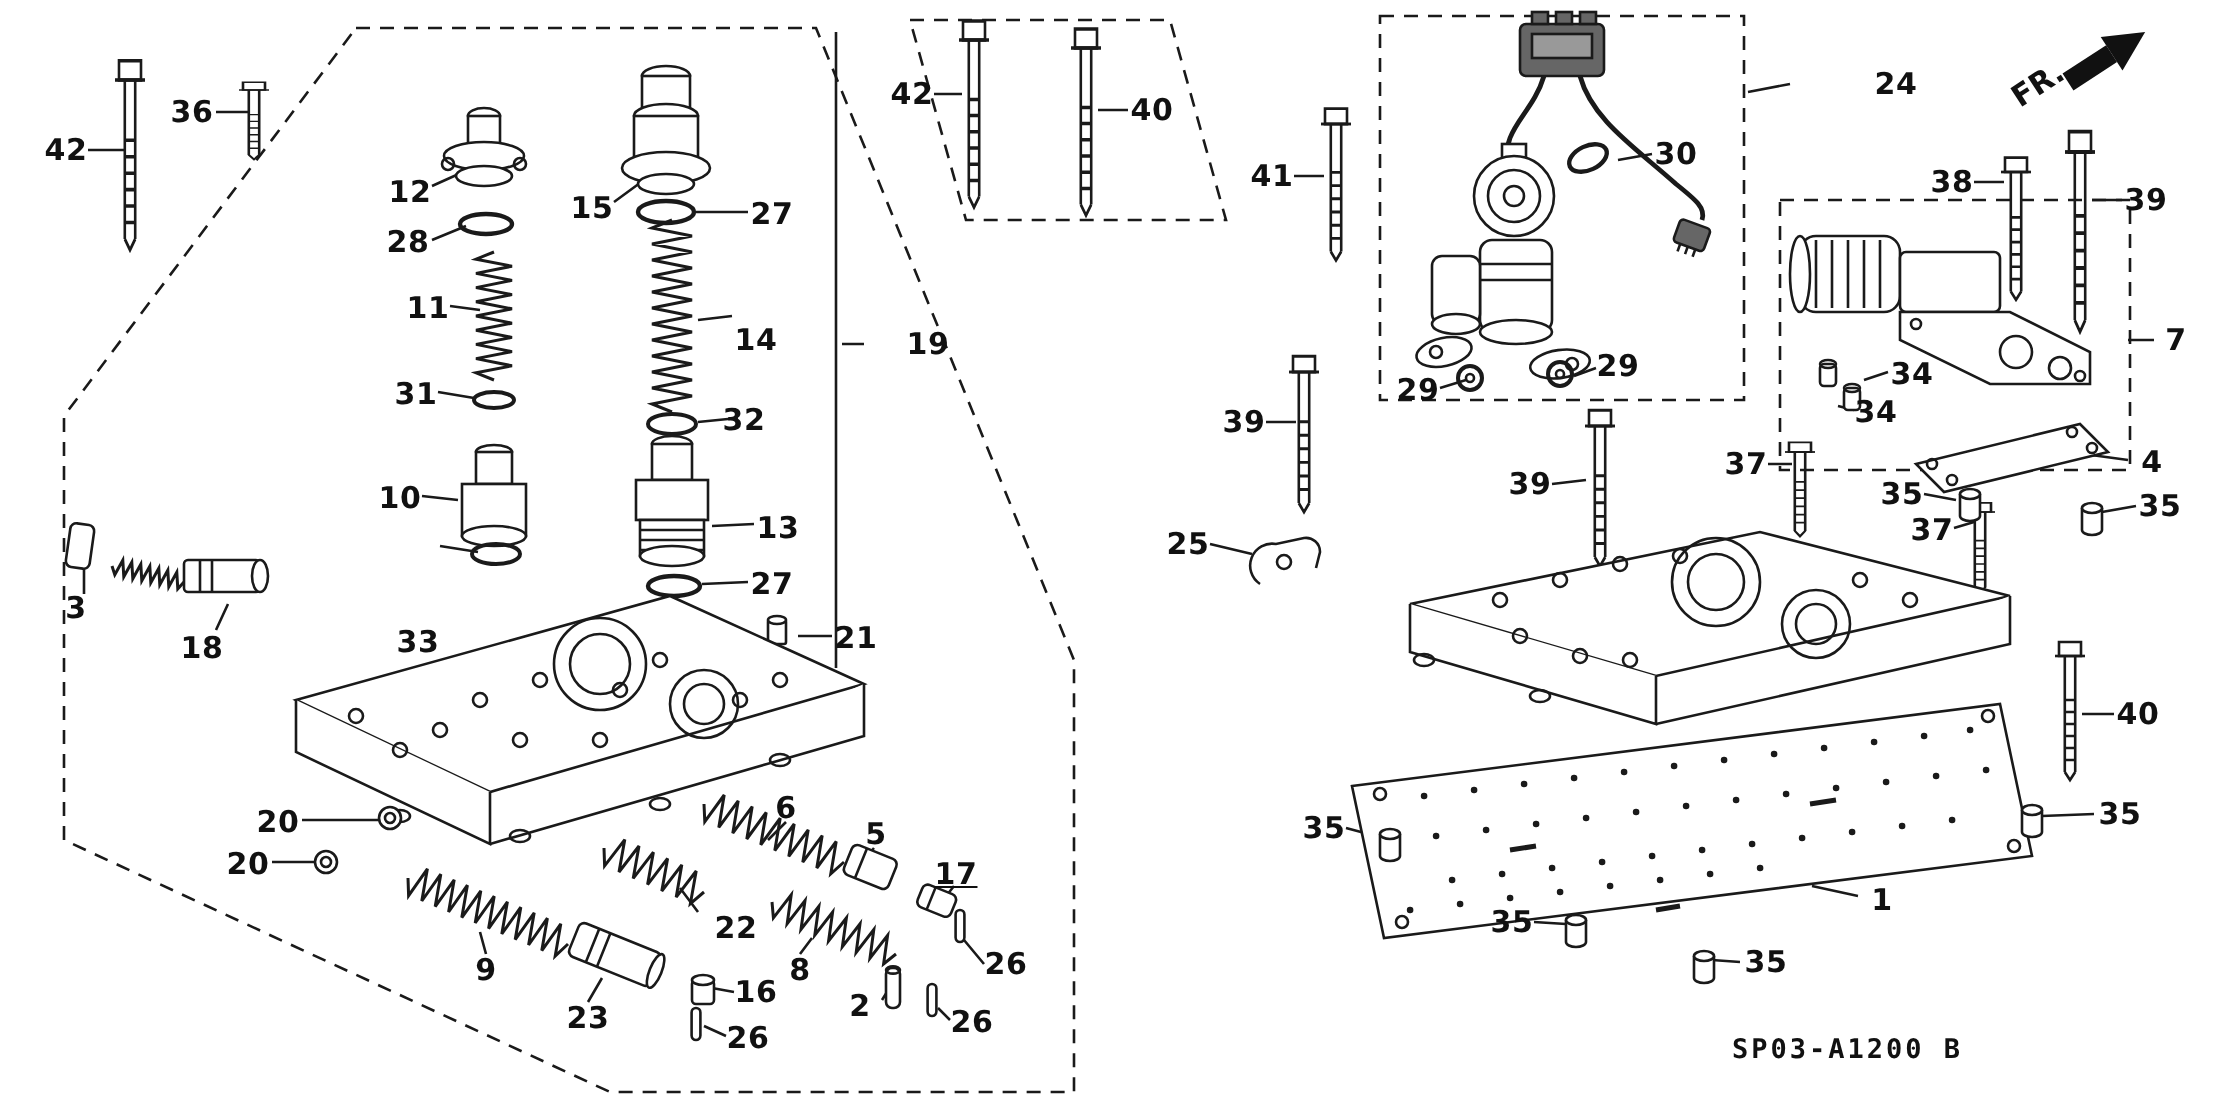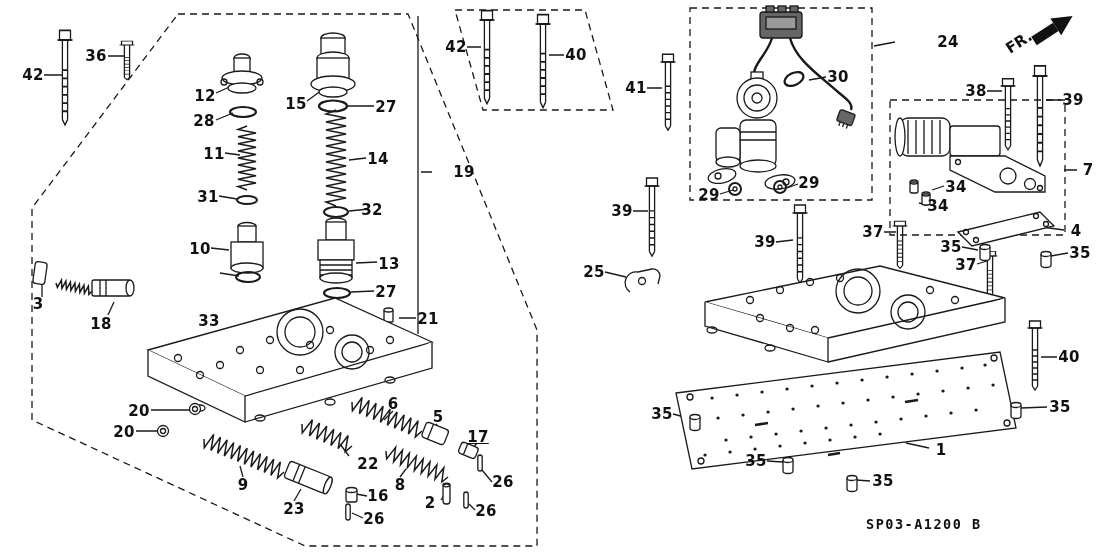--- a/index.html
+++ b/index.html
@@ -291,21 +291,21 @@
 </svg>
 
 <div id="labels">
       <span class="part-label" style="left: 33px; top: 75px;">42</span>
       <span class="part-label" style="left: 96px; top: 56px;">36</span>
       <span class="part-label" style="left: 205px; top: 96px;">12</span>
       <span class="part-label" style="left: 296px; top: 104px;">15</span>
       <span class="part-label" style="left: 204px; top: 121px;">28</span>
       <span class="part-label" style="left: 386px; top: 107px;">27</span>
       <span class="part-label" style="left: 214px; top: 154px;">11</span>
-      <span class="part-label" style="left: 378px; top: 159px;">14</span>
+      <span class="part-label" style="left: 378px; top: 170px;">14</span>
       <span class="part-label" style="left: 208px; top: 197px;">31</span>
       <span class="part-label" style="left: 372px; top: 210px;">32</span>
       <span class="part-label" style="left: 200px; top: 249px; text-align: right;">10</span>
       <span class="part-label" style="left: 389px; top: 264px;">13</span>
       <span class="part-label" style="left: 209px; top: 274px; margin-top: 47px;">33</span>
       <span class="part-label" style="left: 386px; top: 292px;">27</span>
       <span class="part-label" style="left: 38px; top: 304px;">3</span>
       <span class="part-label" style="left: 101px; top: 324px;">18</span>
       <span class="part-label" style="left: 464px; top: 172px;">19</span>
       <span class="part-label" style="left: 428px; top: 319px;">21</span>

